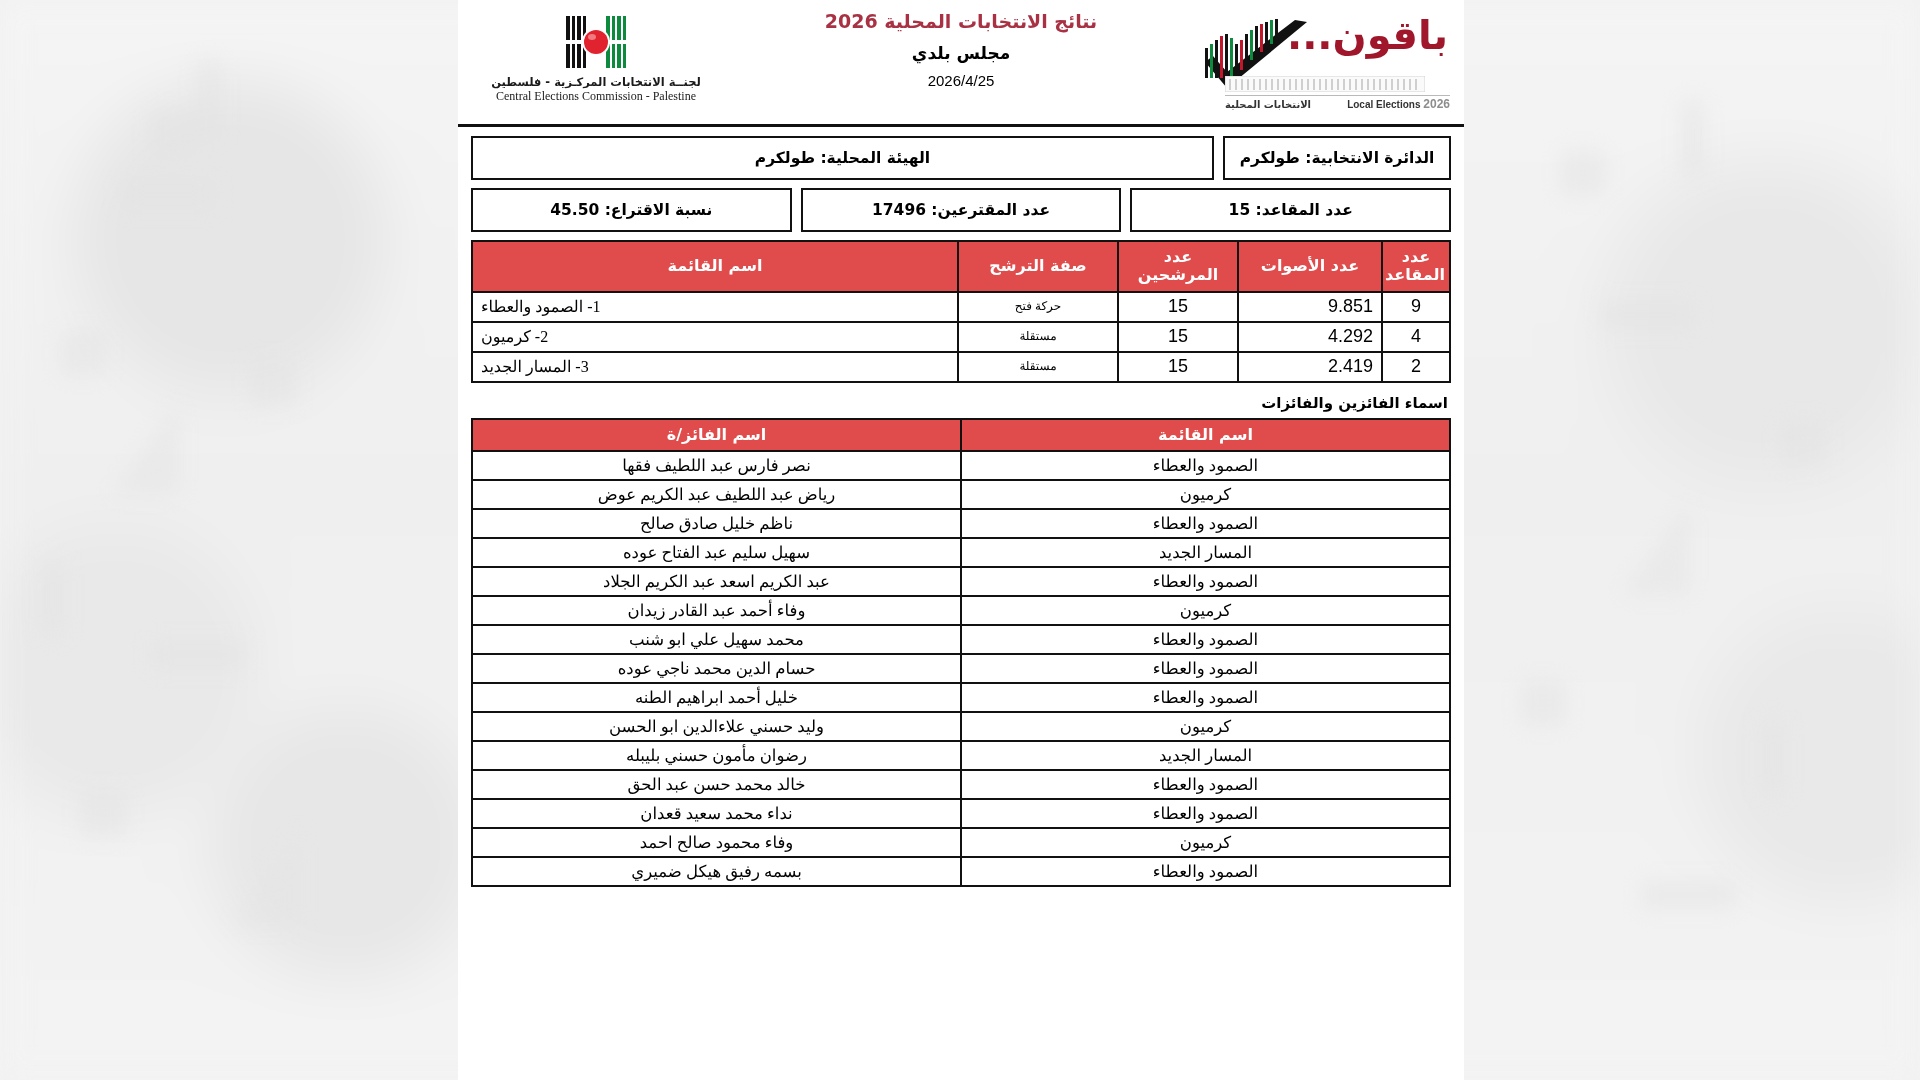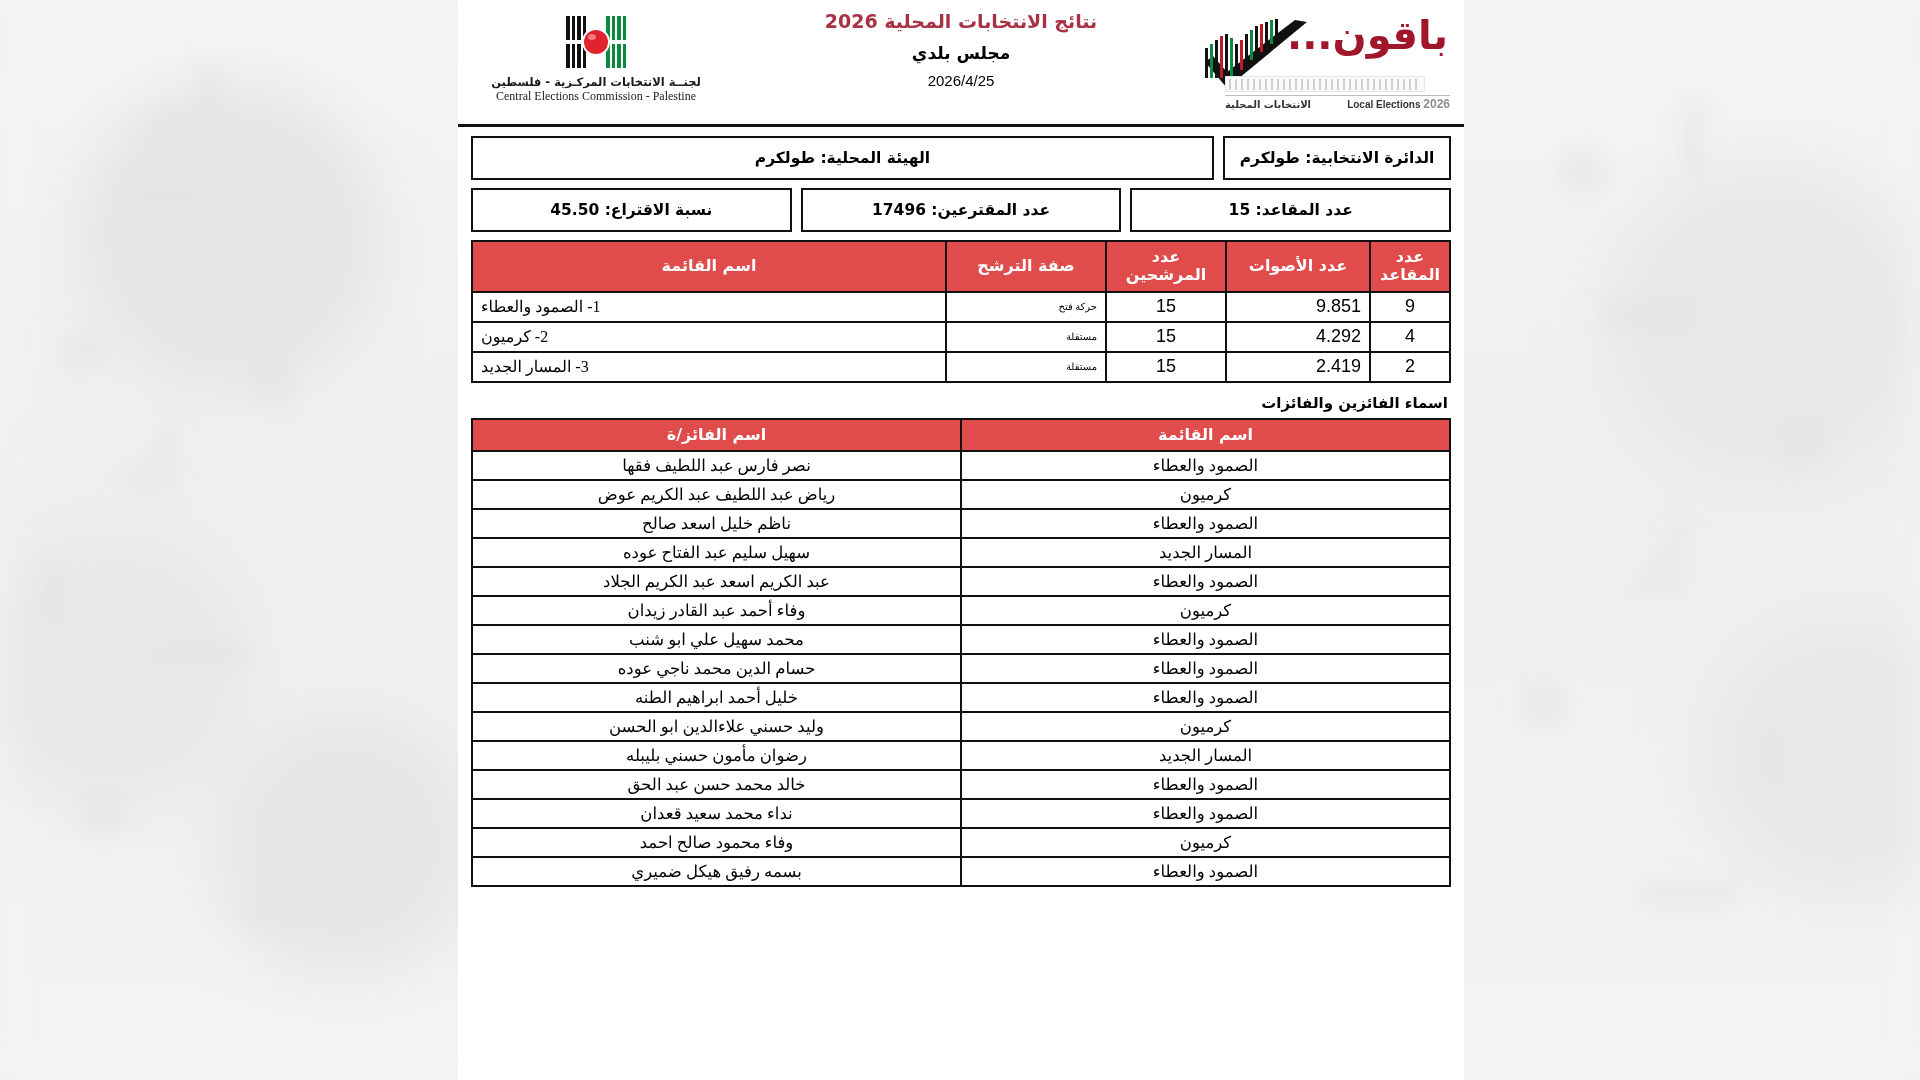--- a/index.html
+++ b/index.html
@@ -221,26 +221,26 @@
     border: 2px solid #111;
     font-family: "Liberation Serif", "DejaVu Serif", serif;
     color: #000;
     padding: 3px 8px;
     height: 30px;
     vertical-align: middle;
   }
 
   
   .tbl-lists { margin: 4px 13px 0 13px; width: calc(100% - 26px); }
-  .tbl-lists th.h-seats { width: 80px; }
+  .tbl-lists th.h-seats { width: 68px; }
   .tbl-lists th.h-votes { width: 144px; }
   .tbl-lists th.h-cands { width: 120px; }
   .tbl-lists th.h-type  { width: 160px; }
   .tbl-lists td.c-name  { text-align: left; font-size: 16px; padding-right: 14px; }
-  .tbl-lists td.c-type  { font-size: 10px; }
+  .tbl-lists td.c-type  { text-align: center; font-size: 12px; }
   .tbl-lists td.c-cands { text-align: center; font-size: 18px; font-family: "Liberation Sans", sans-serif; }
   .tbl-lists td.c-votes { font-size: 18px; font-family: "Liberation Sans", sans-serif; }
   .tbl-lists td.c-seats { text-align: center; font-size: 18px; font-family: "Liberation Sans", sans-serif; }
 
   .winners-title {
     text-align: right;
     font-family: "DejaVu Sans", "Liberation Sans", sans-serif;
     font-size: 15px;
     font-weight: bold;
     color: #000;
@@ -463,21 +463,21 @@
         <tr>
           <td>الصمود والعطاء</td>
           <td>نصر فارس عبد اللطيف فقها</td>
         </tr>
         <tr>
           <td>كرميون</td>
           <td>رياض عبد اللطيف عبد الكريم عوض</td>
         </tr>
         <tr>
           <td>الصمود والعطاء</td>
-          <td>ناظم خليل اسعد صالح</td>
+          <td>ناظم خليل صادق صالح</td>
         </tr>
         <tr>
           <td>المسار الجديد</td>
           <td>سهيل سليم عبد الفتاح عوده</td>
         </tr>
         <tr>
           <td>الصمود والعطاء</td>
           <td>عبد الكريم اسعد عبد الكريم الجلاد</td>
         </tr>
         <tr>

